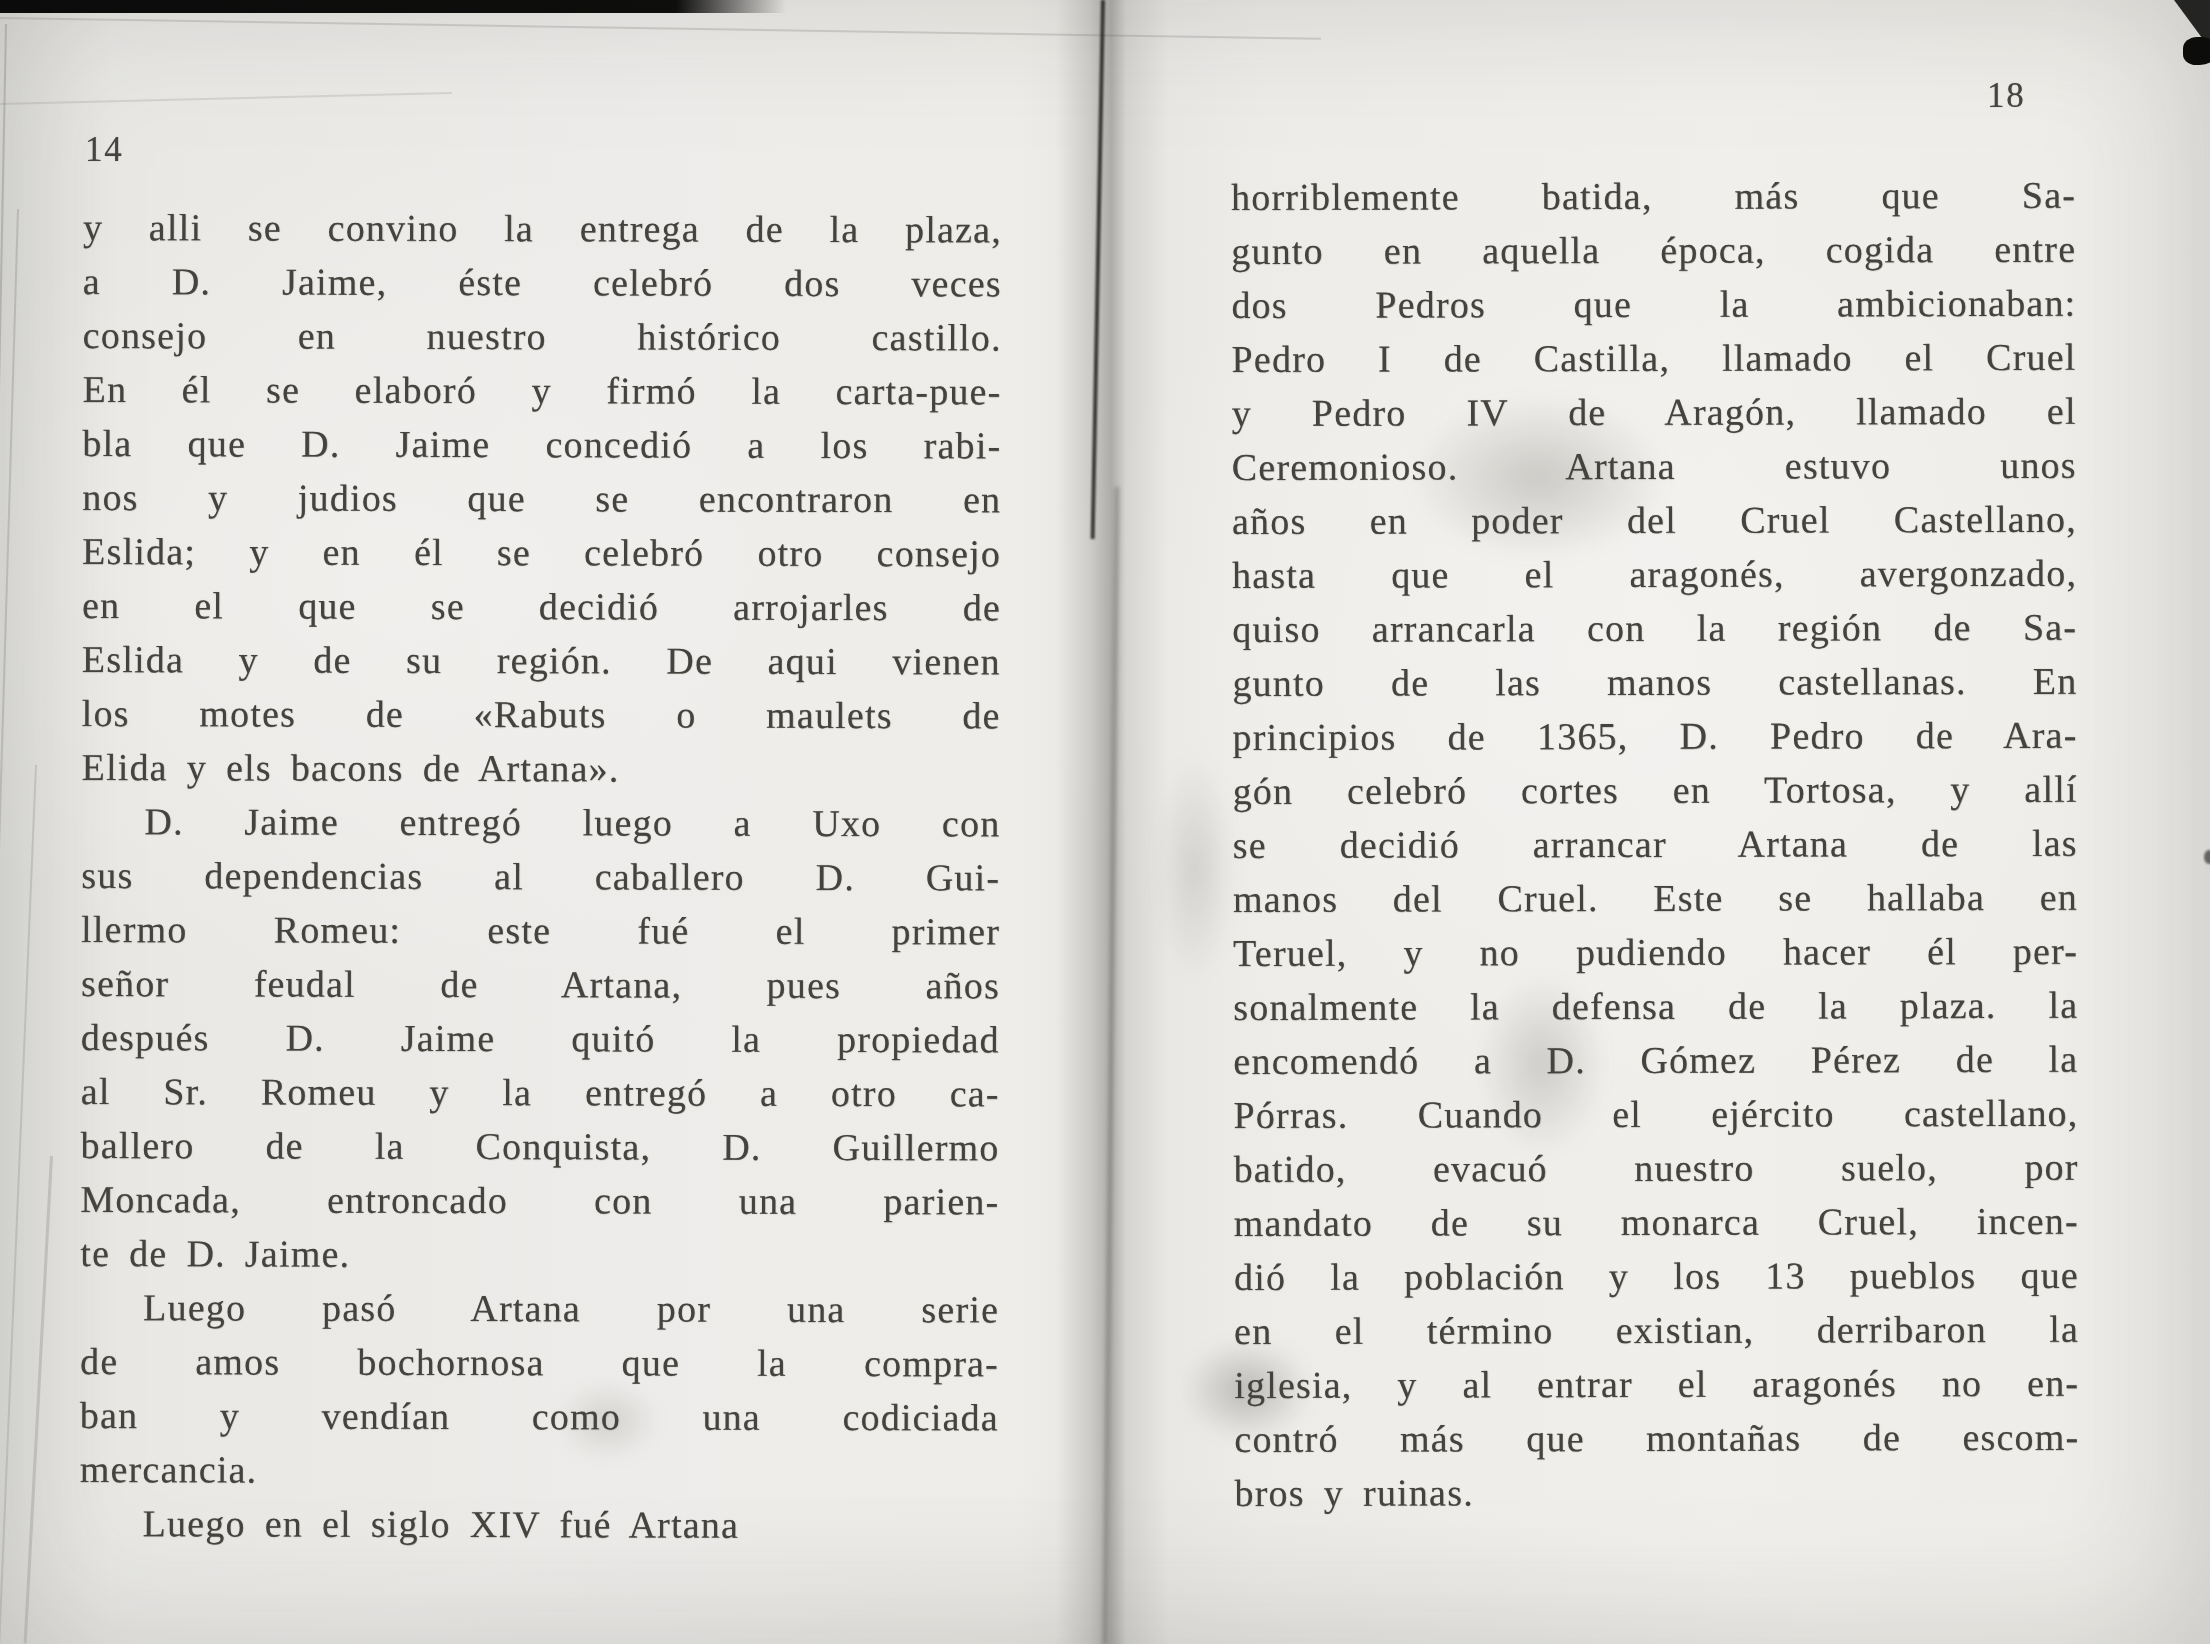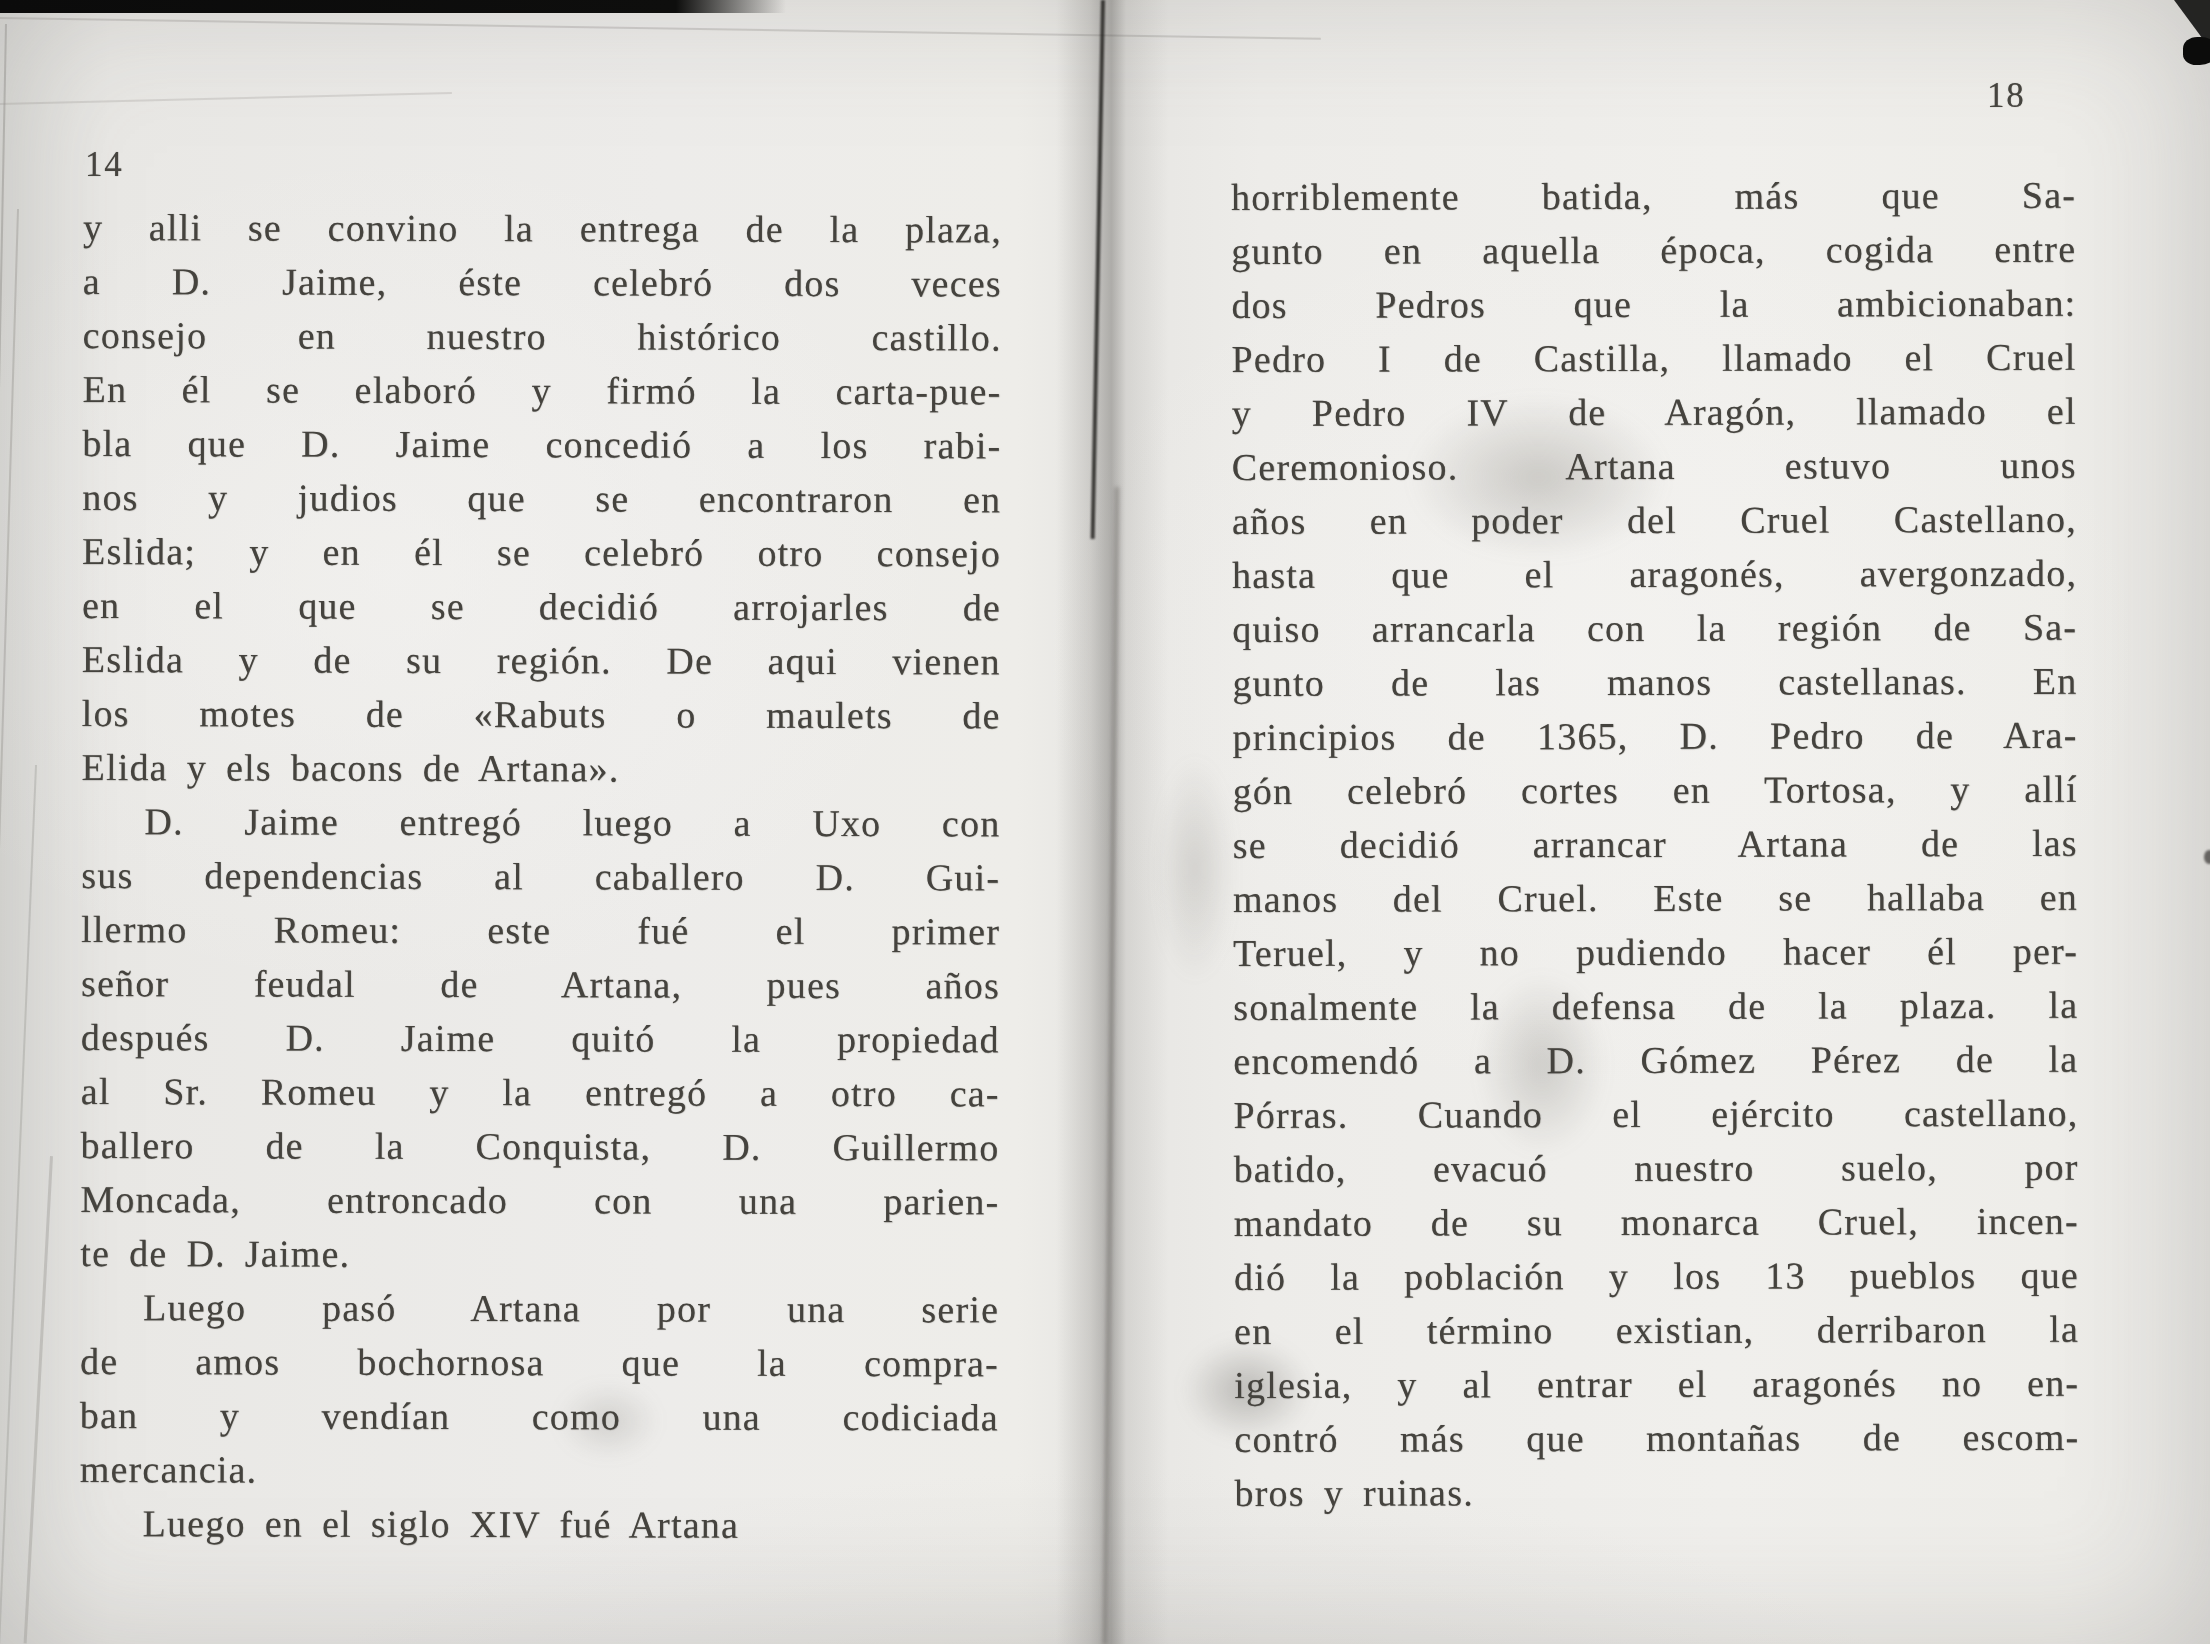--- a/index.html
+++ b/index.html
@@ -60,21 +60,21 @@
   .stain-a{left:1408px;top:395px;width:261px;height:165px;background:radial-gradient(ellipse,rgba(118,115,108,.30),rgba(118,115,108,0) 70%);}
   .stain-b{left:1477px;top:973px;width:130px;height:183px;background:radial-gradient(ellipse,rgba(110,108,102,.26),rgba(110,108,102,0) 70%);}
   .stain-c{left:1182px;top:1338px;width:130px;height:104px;background:radial-gradient(ellipse,rgba(92,90,86,.34),rgba(92,90,86,0) 70%);}
   .stain-d{left:1156px;top:756px;width:78px;height:226px;background:radial-gradient(ellipse,rgba(120,118,112,.22),rgba(120,118,112,0) 70%);}
   .stain-e{left:556px;top:1382px;width:104px;height:78px;background:radial-gradient(ellipse,rgba(105,103,98,.20),rgba(105,103,98,0) 70%);}
   
   .page-number{
     position:absolute;font-size:35px;color:#46443f;
     letter-spacing:1.7px;text-shadow:0 0 0.9px rgba(70,68,62,.65);
   }
-  .pn-left{left:85px;top:130px;margin-top:15px;}
+  .pn-left{left:85px;top:130px;}
   .pn-right{left:1987px;top:76px;}
   .text-block{
     position:absolute;color:#45433e;font-size:38px;
     text-shadow:0.3px 0.3px 0.9px rgba(72,70,64,.6);
     letter-spacing:1.2px;word-spacing:.22em;
   }
   .tb-left{left:83px;top:200px;width:919px;transform:rotate(0.15deg);transform-origin:top left;}
   .tb-right{left:1231px;top:170px;width:845px;transform:rotate(-0.15deg);transform-origin:top left;}
   .line{
     height:54px;line-height:54px;

